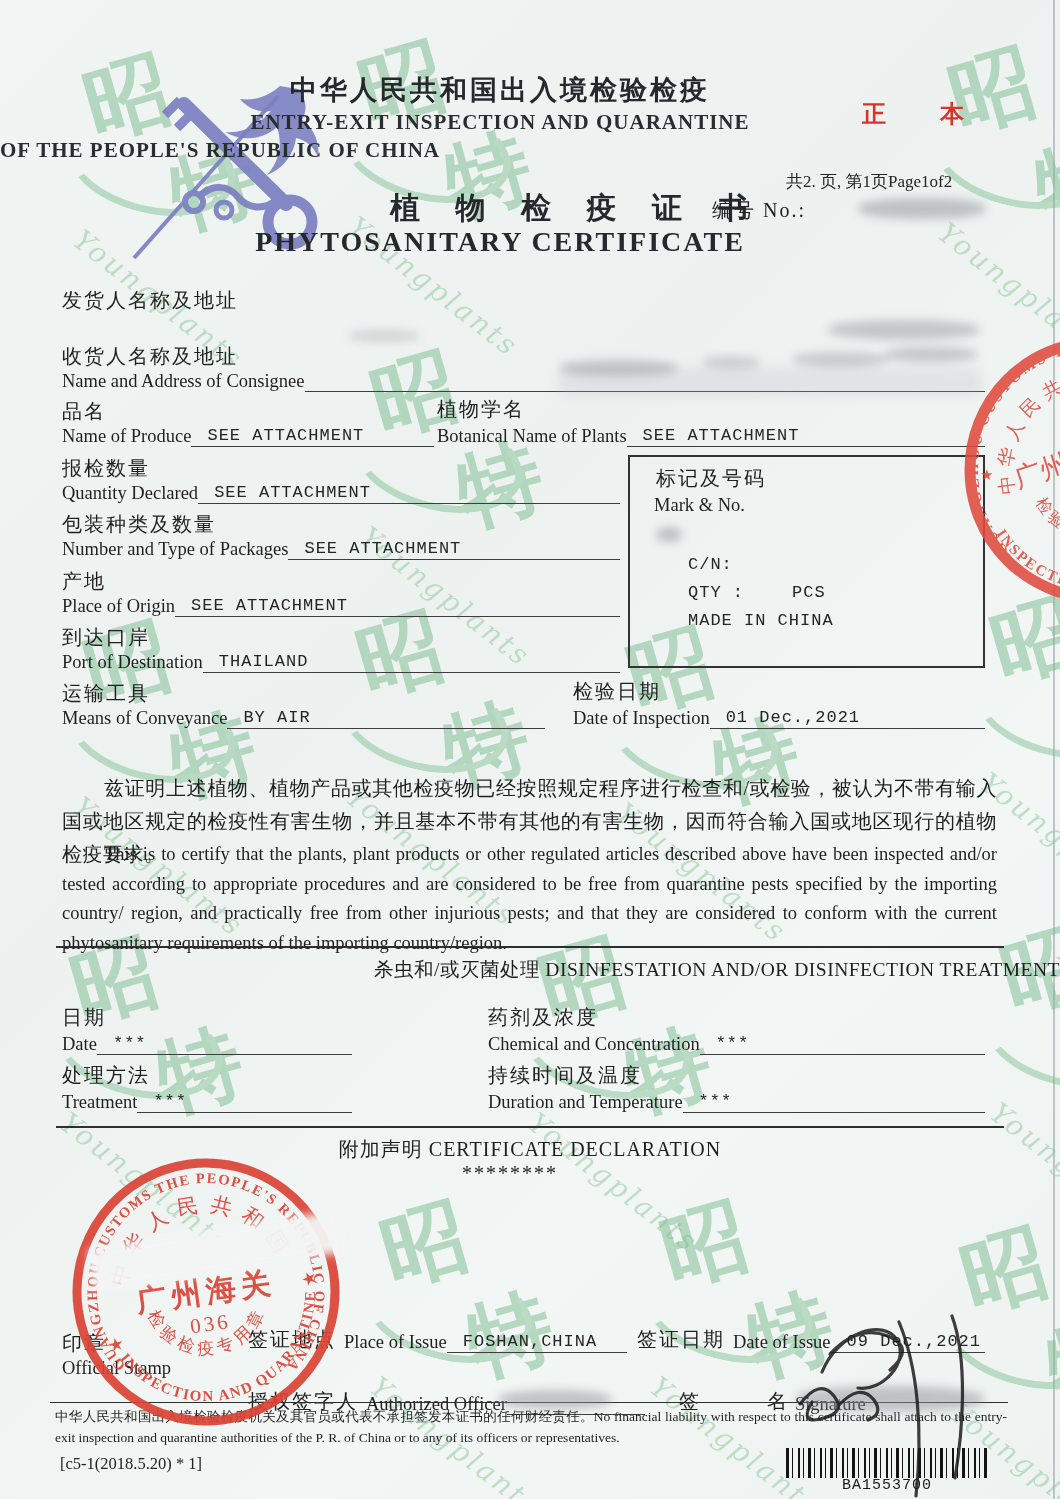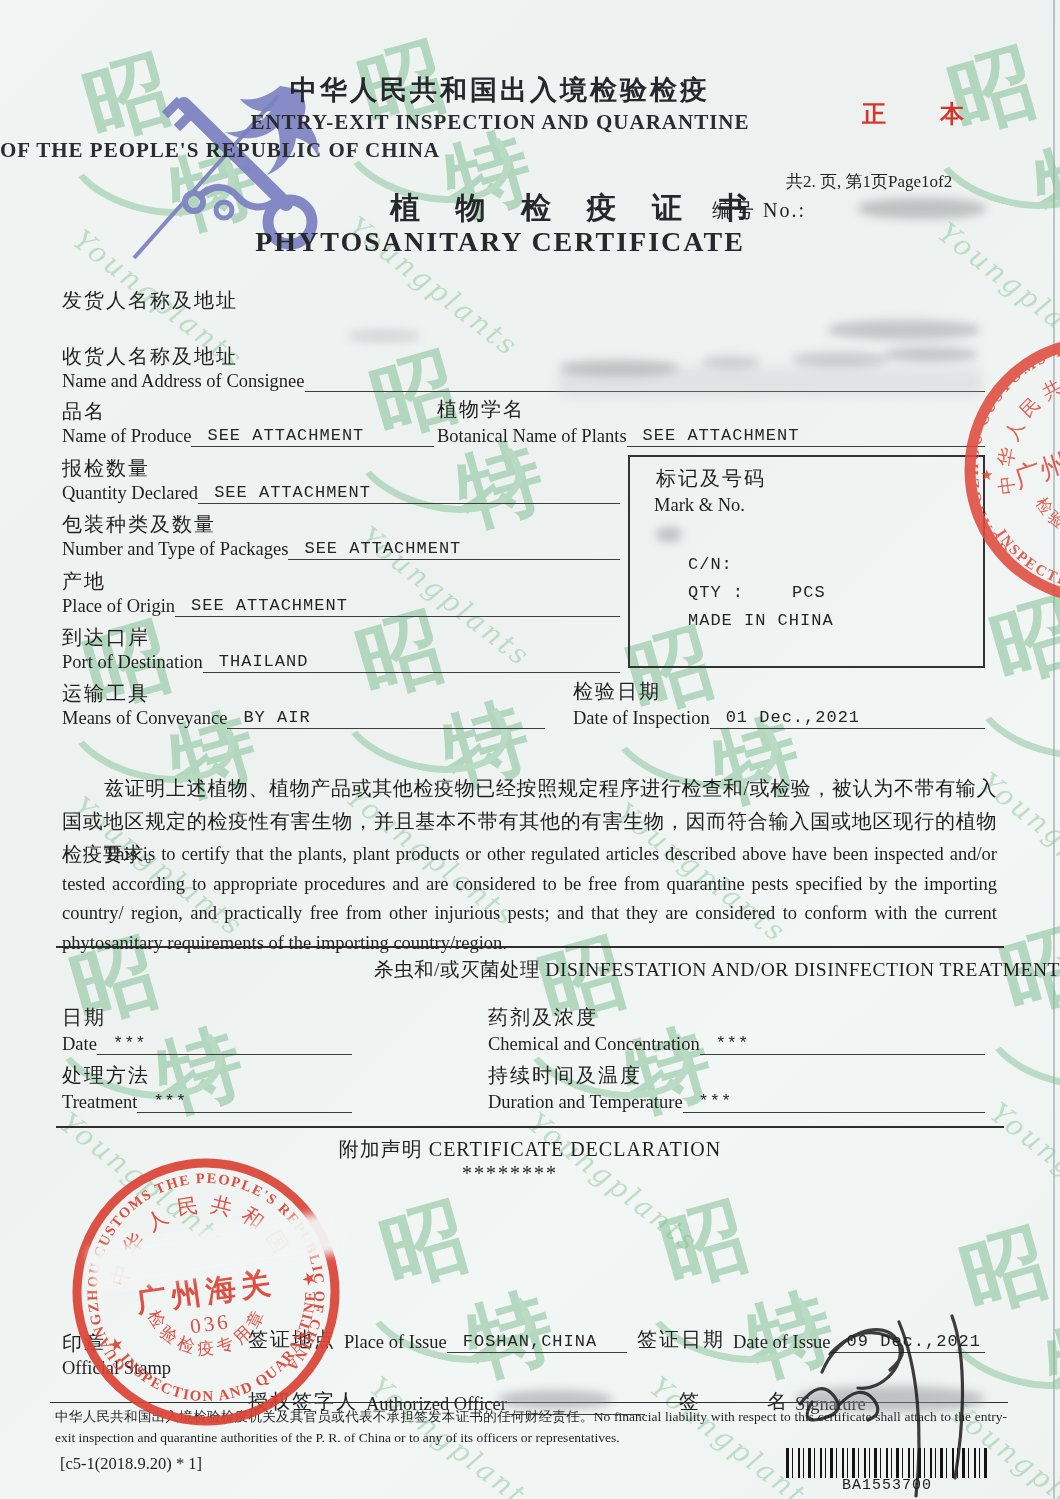--- a/index.html
+++ b/index.html
@@ -256,21 +256,21 @@
     <span class="cn">授权签字人</span>
     <span class="en" style="margin-left:8px">Authorized Officer</span>
     <span class="lw" style="flex:0 0 118px"></span>
     <span class="cn" style="margin-left:34px">签</span>
     <span class="cn" style="margin-left:66px">名</span>
     <span class="en" style="margin-left:6px">Signature</span>
   </div>
 
   <div class="abs z3" style="left:50px;top:1402px;width:958px;border-top:1.6px solid #2e2e2e"></div>
   <p class="abs z3" style="left:55px;top:1406px;width:952px;margin:0;font-size:13.5px;line-height:21px;text-align:justify;color:#1f1f1f"><span>中华人民共和国出入境检验检疫机关及其官员或代表不承担签发本证书的任何财经责任。</span><span>No financial liability with respect to this certificate shall attach to the entry-exit inspection and quarantine authorities of the P. R. of China or to any of its officers or representatives.</span></p>
-  <div class="abs z3" style="left:60px;top:1454px;font-size:16.5px">[c5-1(2018.9.20) * 1]</div>
+  <div class="abs z3" style="left:60px;top:1454px;font-size:16.5px">[c5-1(2018.5.20) * 1]</div>
 
   <div class="abs z3 barcode" style="left:786px;top:1448px;width:202px;height:30px"></div>
   <div class="abs z3 mono" style="left:786px;top:1477px;width:202px;text-align:center;font-size:15px;letter-spacing:1px;color:#1a1a1a">BA1553700</div>
 
   <svg class="abs z4" style="left:948px;top:328px" width="112" height="300" viewBox="0 0 112 300">
     <g opacity="0.88">
       <circle cx="150" cy="142" r="128" fill="none" stroke="#e04b3e" stroke-width="11"></circle>
       <path id="rsO" d="M 150 262 A 120 120 0 1 1 150 22 A 120 120 0 1 1 150 262" fill="none"></path>
       <path id="rsB" d="M 46 202 A 120 120 0 0 0 150 262" fill="none"></path>
       <path id="rsI" d="M 69 171 A 86 86 0 0 1 150 56" fill="none"></path>

